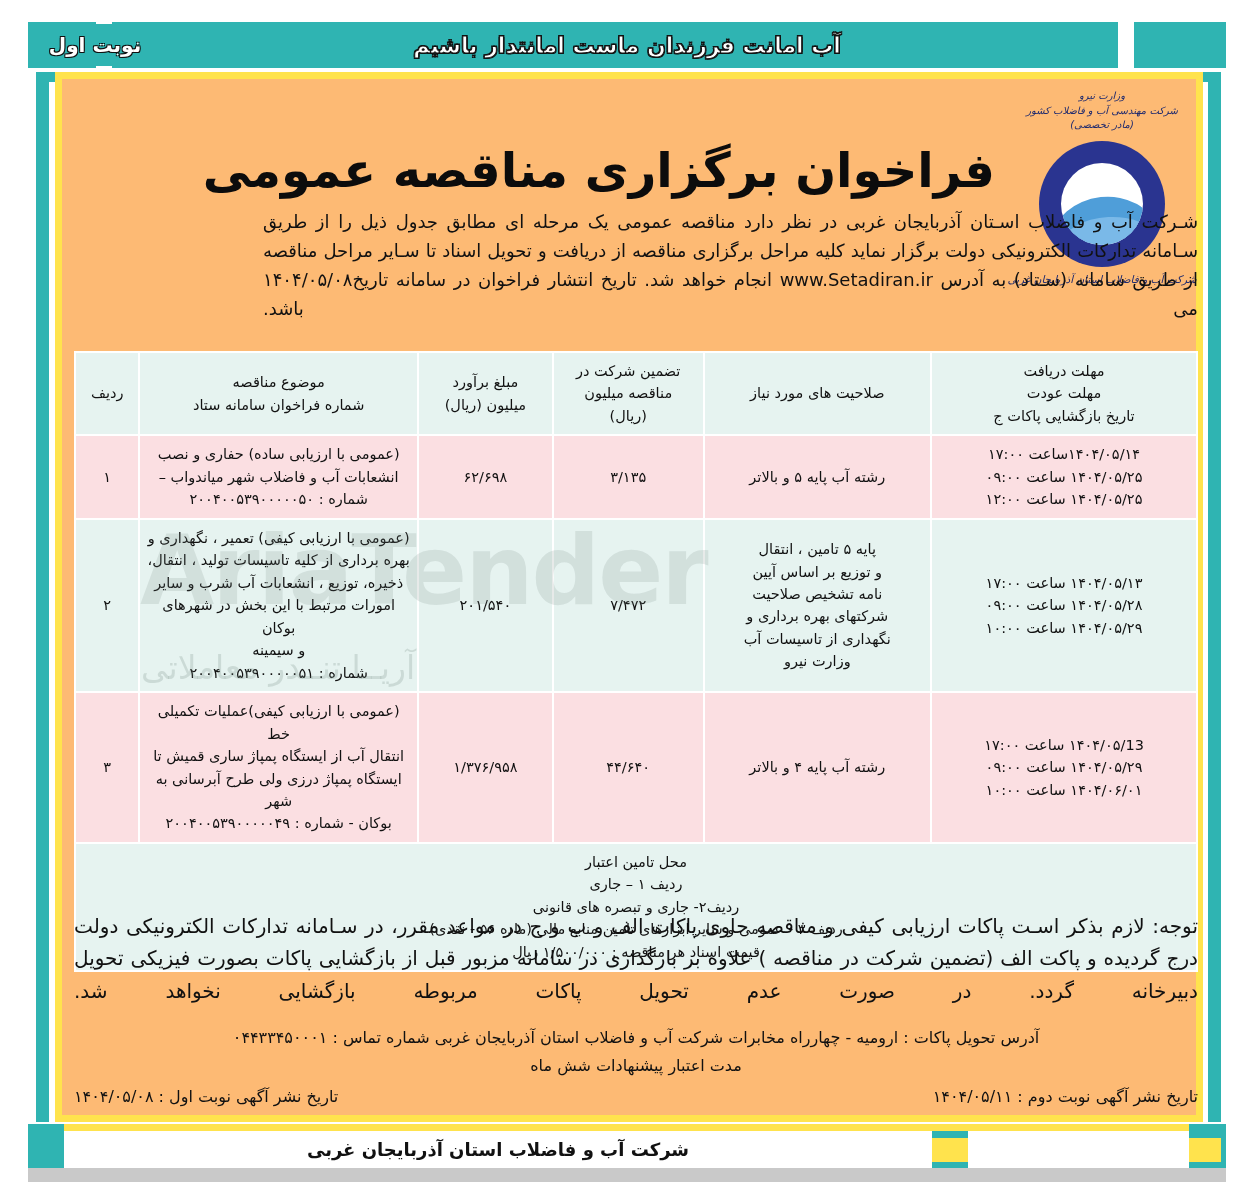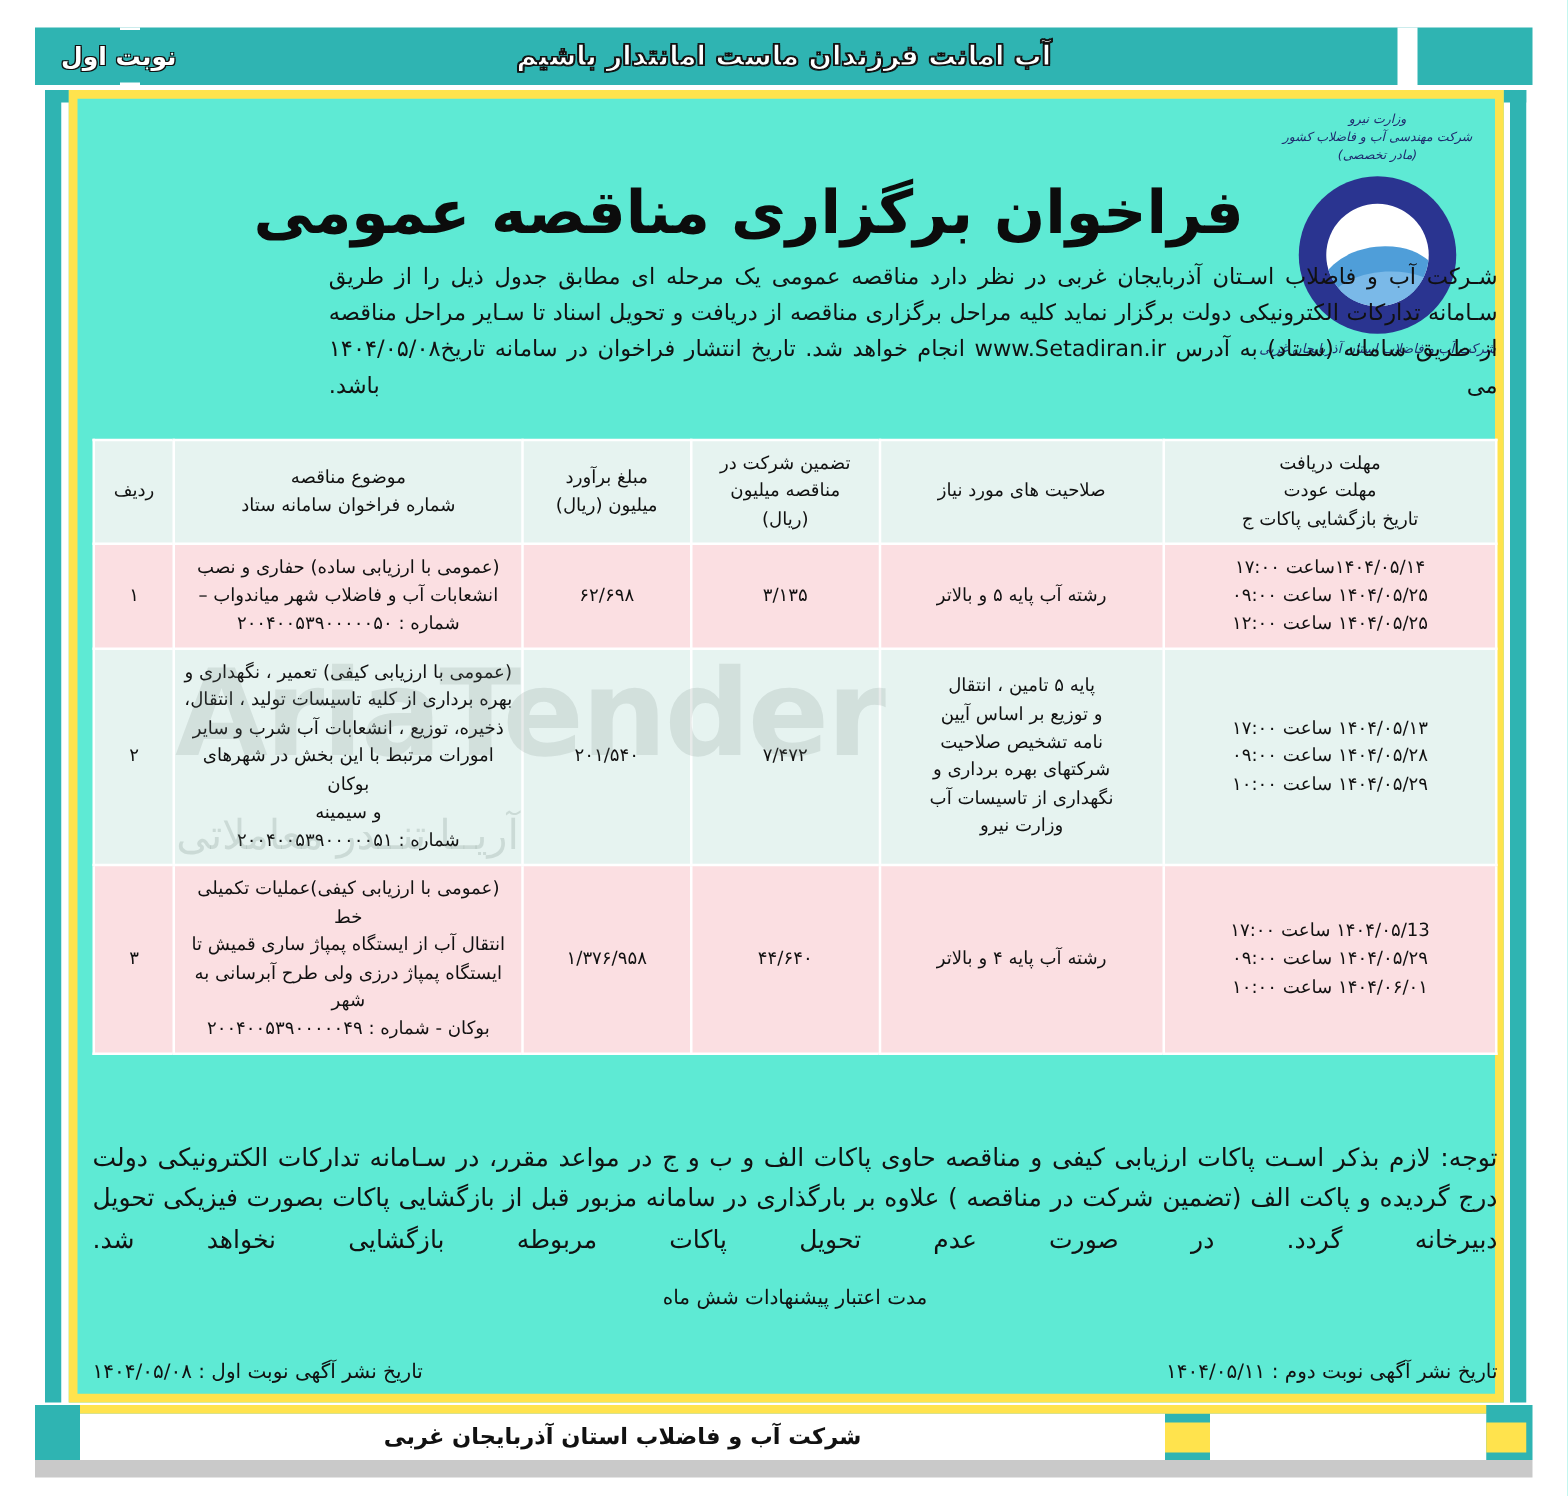--- a/index.html
+++ b/index.html
@@ -74,21 +74,21 @@
   }
 
   
   .outer-frame {
     position: absolute;
     left: 55px;
     top: 72px;
     width: 1148px;
     height: 1050px;
     border: 7px solid #ffe34d;
-    background: #5eead4;
+    background: #fdba74;
   }
   .teal-rail-left {
     position: absolute;
     left: 36px;
     top: 72px;
     width: 13px;
     height: 1050px;
     background: #2fb4b2;
   }
   .teal-rail-right {
@@ -505,26 +505,36 @@
             <td class="num-cell">۱/۳۷۶/۹۵۸</td>
             <td class="cell-subject">
               <div>(عمومی با ارزیابی کیفی)عملیات تکمیلی خط</div>
               <div>انتقال آب از ایستگاه پمپاژ ساری قمیش تا</div>
               <div>ایستگاه پمپاژ درزی ولی طرح آبرسانی به شهر</div>
               <div>بوکان - شماره : ۲۰۰۴۰۰۵۳۹۰۰۰۰۰۴۹</div>
             </td>
             <td>۳</td>
           </tr>
 
+          <tr>
+            <td class="credit-block" colspan="6">
+              <div>محل تامین اعتبار</div>
+              <div>ردیف ۱ – جاری</div>
+              <div>ردیف۲- جاری و تبصره های قانونی</div>
+              <div>ردیف ۳ - عمومی و سایر ابزارهای تامین منابع مالی (ماده ۵۶ - نقدی)</div>
+              <div>قیمت اسناد هر مناقصه : ۱/۵۰۰/۰۰۰ ریال</div>
+            </td>
+          </tr>
         </tbody>
       </table>
 
       <div class="notes">توجه: لازم بذکر اسـت پاکات ارزیابی کیفی و مناقصه حاوی پاکات الف و ب و ج در مواعد مقرر، در سـامانه تدارکات الکترونیکی دولت درج گردیده و پاکت الف (تضمین شرکت در مناقصه ) علاوه بر بارگذاری در سامانه مزبور قبل از بازگشایی پاکات بصورت فیزیکی  تحویل دبیرخانه گردد. در صورت عدم تحویل پاکات مربوطه بازگشایی نخواهد شد.</div>
 
       <div class="addr-block">
+        <div>آدرس تحویل پاکات : ارومیه - چهارراه مخابرات شرکت آب و فاضلاب استان آذربایجان غربی شماره تماس : ۰۴۴۳۳۴۵۰۰۰۱</div>
         <div>مدت اعتبار پیشنهادات شش ماه</div>
       </div>
 
       <div class="date-row">
         <div>تاریخ نشر آگهی نوبت دوم : ۱۴۰۴/۰۵/۱۱</div>
         <div>تاریخ نشر آگهی نوبت اول : ۱۴۰۴/۰۵/۰۸</div>
       </div>
 
     </div>
   </div>

